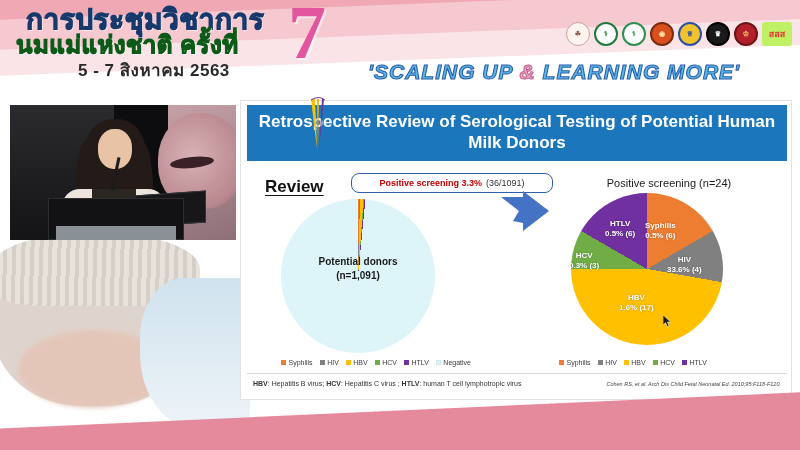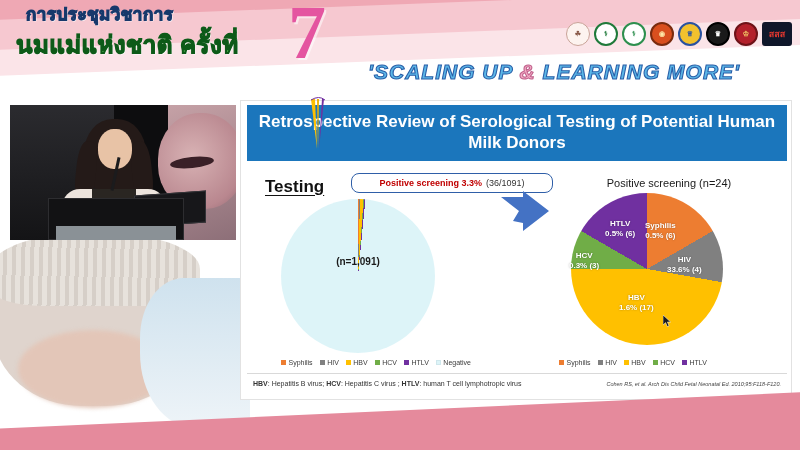--- a/index.html
+++ b/index.html
@@ -22,21 +22,21 @@
   .band1 { top:-20px;  height:56px; background:#efa8b4; transform:rotate(-2.2deg); }
   .band2 { top:22px;   height:40px; background:#f6c8d0; transform:rotate(-2.2deg); }
   .band3 { top:52px;   height:26px; background:#fbe4e8; transform:rotate(-2.2deg); }
   .band-top { position:absolute; left:0; top:0; width:800px; height:5px; background:#e28b9c; }
 
   .thai-line {
     position:absolute; font-weight:bold; letter-spacing:.5px;
     white-space:nowrap; line-height:1;
   }
   #thai1 {
-    left:26px; top:6px; font-size:17px; color:#4d8fd6;
+    left:26px; top:6px; font-size:28px; color:#4d8fd6;
     -webkit-text-stroke:1.2px #17386b;
     text-shadow: 1px 1px 0 #ffffff;
   }
   #thai2 {
     left:16px; top:33px; font-size:24px; color:#49b34a;
     -webkit-text-stroke:1.2px #0d5a18;
     text-shadow: 1px 1px 0 #ffffff;
   }
   #thai-date {
     left:78px; top:62px; font-size:17px; color:#2a2a2a; font-weight:bold;
@@ -61,21 +61,21 @@
   .logo { width:24px; height:24px; border-radius:50%; position:relative;
           display:flex; align-items:center; justify-content:center;
           font-size:7px; font-weight:bold; color:#fff; overflow:hidden; }
   .lg1 { background:#fdf3ef; border:1px solid #c9a398; color:#8a5a4a; }
   .lg2 { background:#ffffff; border:2px solid #1f7a3a; color:#1f7a3a; }
   .lg3 { background:#ffffff; border:2px solid #2d8f4e; color:#2d8f4e; }
   .lg4 { background:#d94f1e; border:2px solid #7a2b0e; color:#ffe9a8; }
   .lg5 { background:#f2c12e; border:2px solid #2a52a0; color:#2a52a0; }
   .lg6 { background:#1a1a1a; border:2px solid #000; color:#fff; }
   .lg7 { background:#b3202b; border:2px solid #6e1218; color:#f7d56a; }
-  .lg8 { background:#0f172a; border:none; color:#e2372f; font-size:9px; width:30px; border-radius:3px; }
+  .lg8 { background:#bef264; border:none; color:#e2372f; font-size:9px; width:30px; border-radius:3px; }
 
   
   #video-feed {
     position:absolute; left:10px; top:105px; width:226px; height:135px;
     background:#0d0d0f; overflow:hidden;
   }
   .vid-wallL { position:absolute; left:0; top:0; width:46%; height:100%;
                background:linear-gradient(180deg,#2b2b2f,#141416); }
   .vid-wallR { position:absolute; right:0; top:0; width:30%; height:100%;
                background:linear-gradient(160deg,#c5a1a6,#8d6f78); }
@@ -232,20 +232,21 @@
 <div id="stage">
 
   <div id="header">
     <div class="band-top"></div>
     <div class="band band1"></div>
     <div class="band band2"></div>
     <div class="band band3"></div>
 
     <div class="thai-line" id="thai1">การประชุมวิชาการ</div>
     <div class="thai-line" id="thai2">นมแม่แห่งชาติ ครั้งที่</div>
+    <div class="thai-line" id="thai-date">5 - 7 สิงหาคม 2563</div>
     <div id="big-seven">7</div>
 
     <div id="tagline"><span>'SCALING UP </span><span class="amp">&amp;</span><span> LEARNING MORE'</span></div>
 
     <div id="logos">
       <div class="logo lg1">☘</div>
       <div class="logo lg2">⚕</div>
       <div class="logo lg3">⚕</div>
       <div class="logo lg4">◉</div>
       <div class="logo lg5">♕</div>
@@ -276,30 +277,31 @@
     <div class="mic"></div>
     <div class="laptop"></div>
     <div class="podium"></div>
     <div class="podium-b"></div>
   </div>
 
   <div id="slide">
 
     <div id="slide-title">Retrospective Review of Serological Testing of Potential Human Milk Donors</div>
 
-    <div id="result-label">Testing</div>
+    <div id="result-label">Review</div>
 
     <div id="callout">
       <span class="hl">Positive screening 3.3%</span>
       <span class="frac">(36/1091)</span>
     </div>
 
     <div id="pie-left">
       <div class="disc"></div>
       <div class="lbl">
+        <div>Potential donors</div>
         <div>(n=1,091)</div>
       </div>
     </div>
 
     <svg id="sliver-zoom" viewBox="0 0 20 52">
       <path d="M8 52 L2 2 L6 2 Z" fill="#ffc000"></path>
       <path d="M9 52 L8 2 L10 2 Z" fill="#f2b300"></path>
       <path d="M10 52 L13 2 L15 2 Z" fill="#7030a0"></path>
       <path d="M2 3 Q10 -2 16 3" stroke="#7030a0" fill="none" stroke-width="1"></path>
     </svg>

